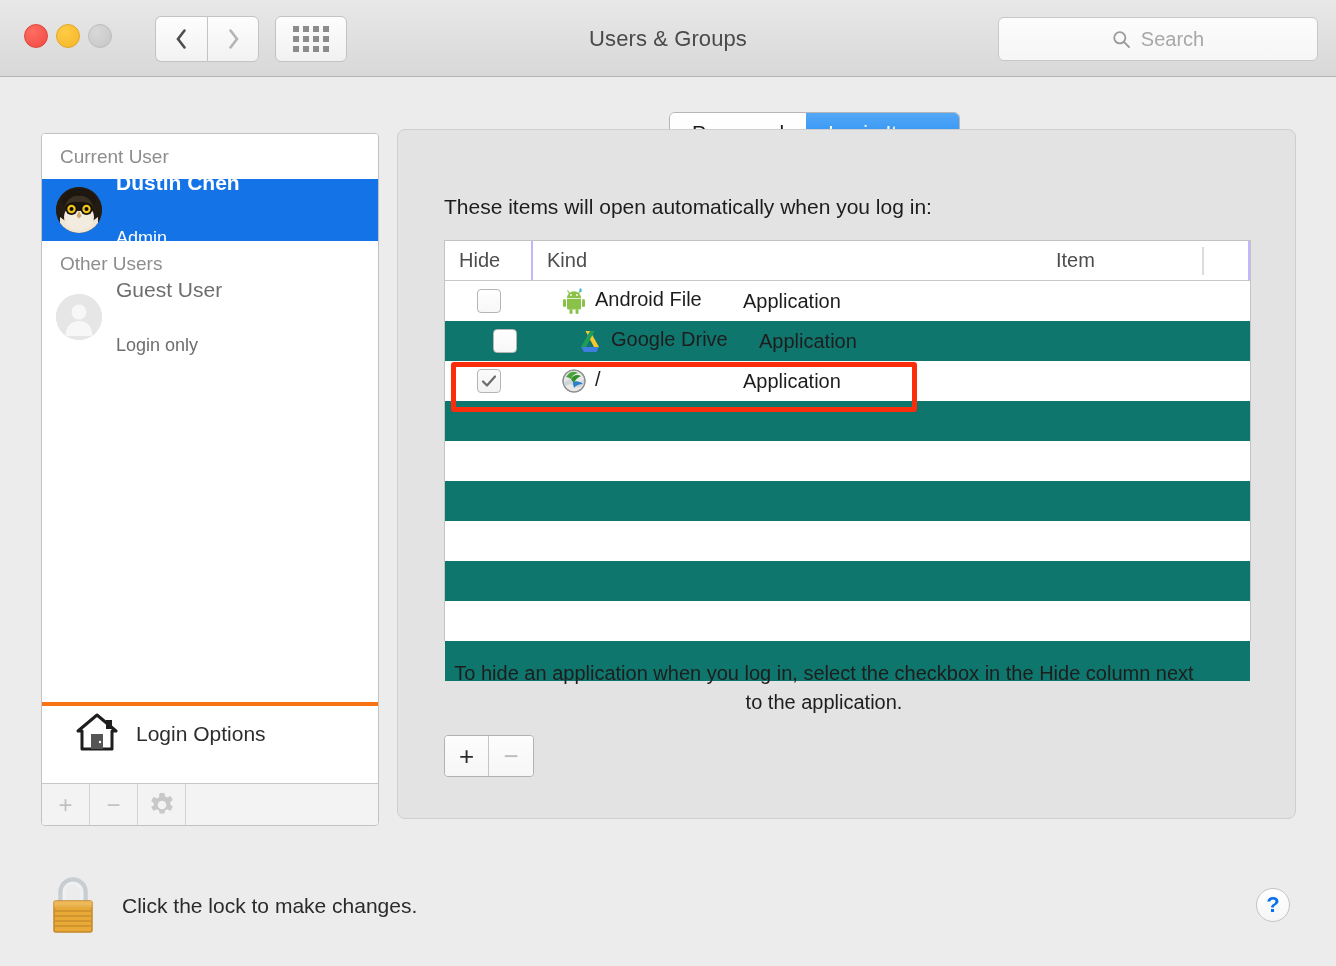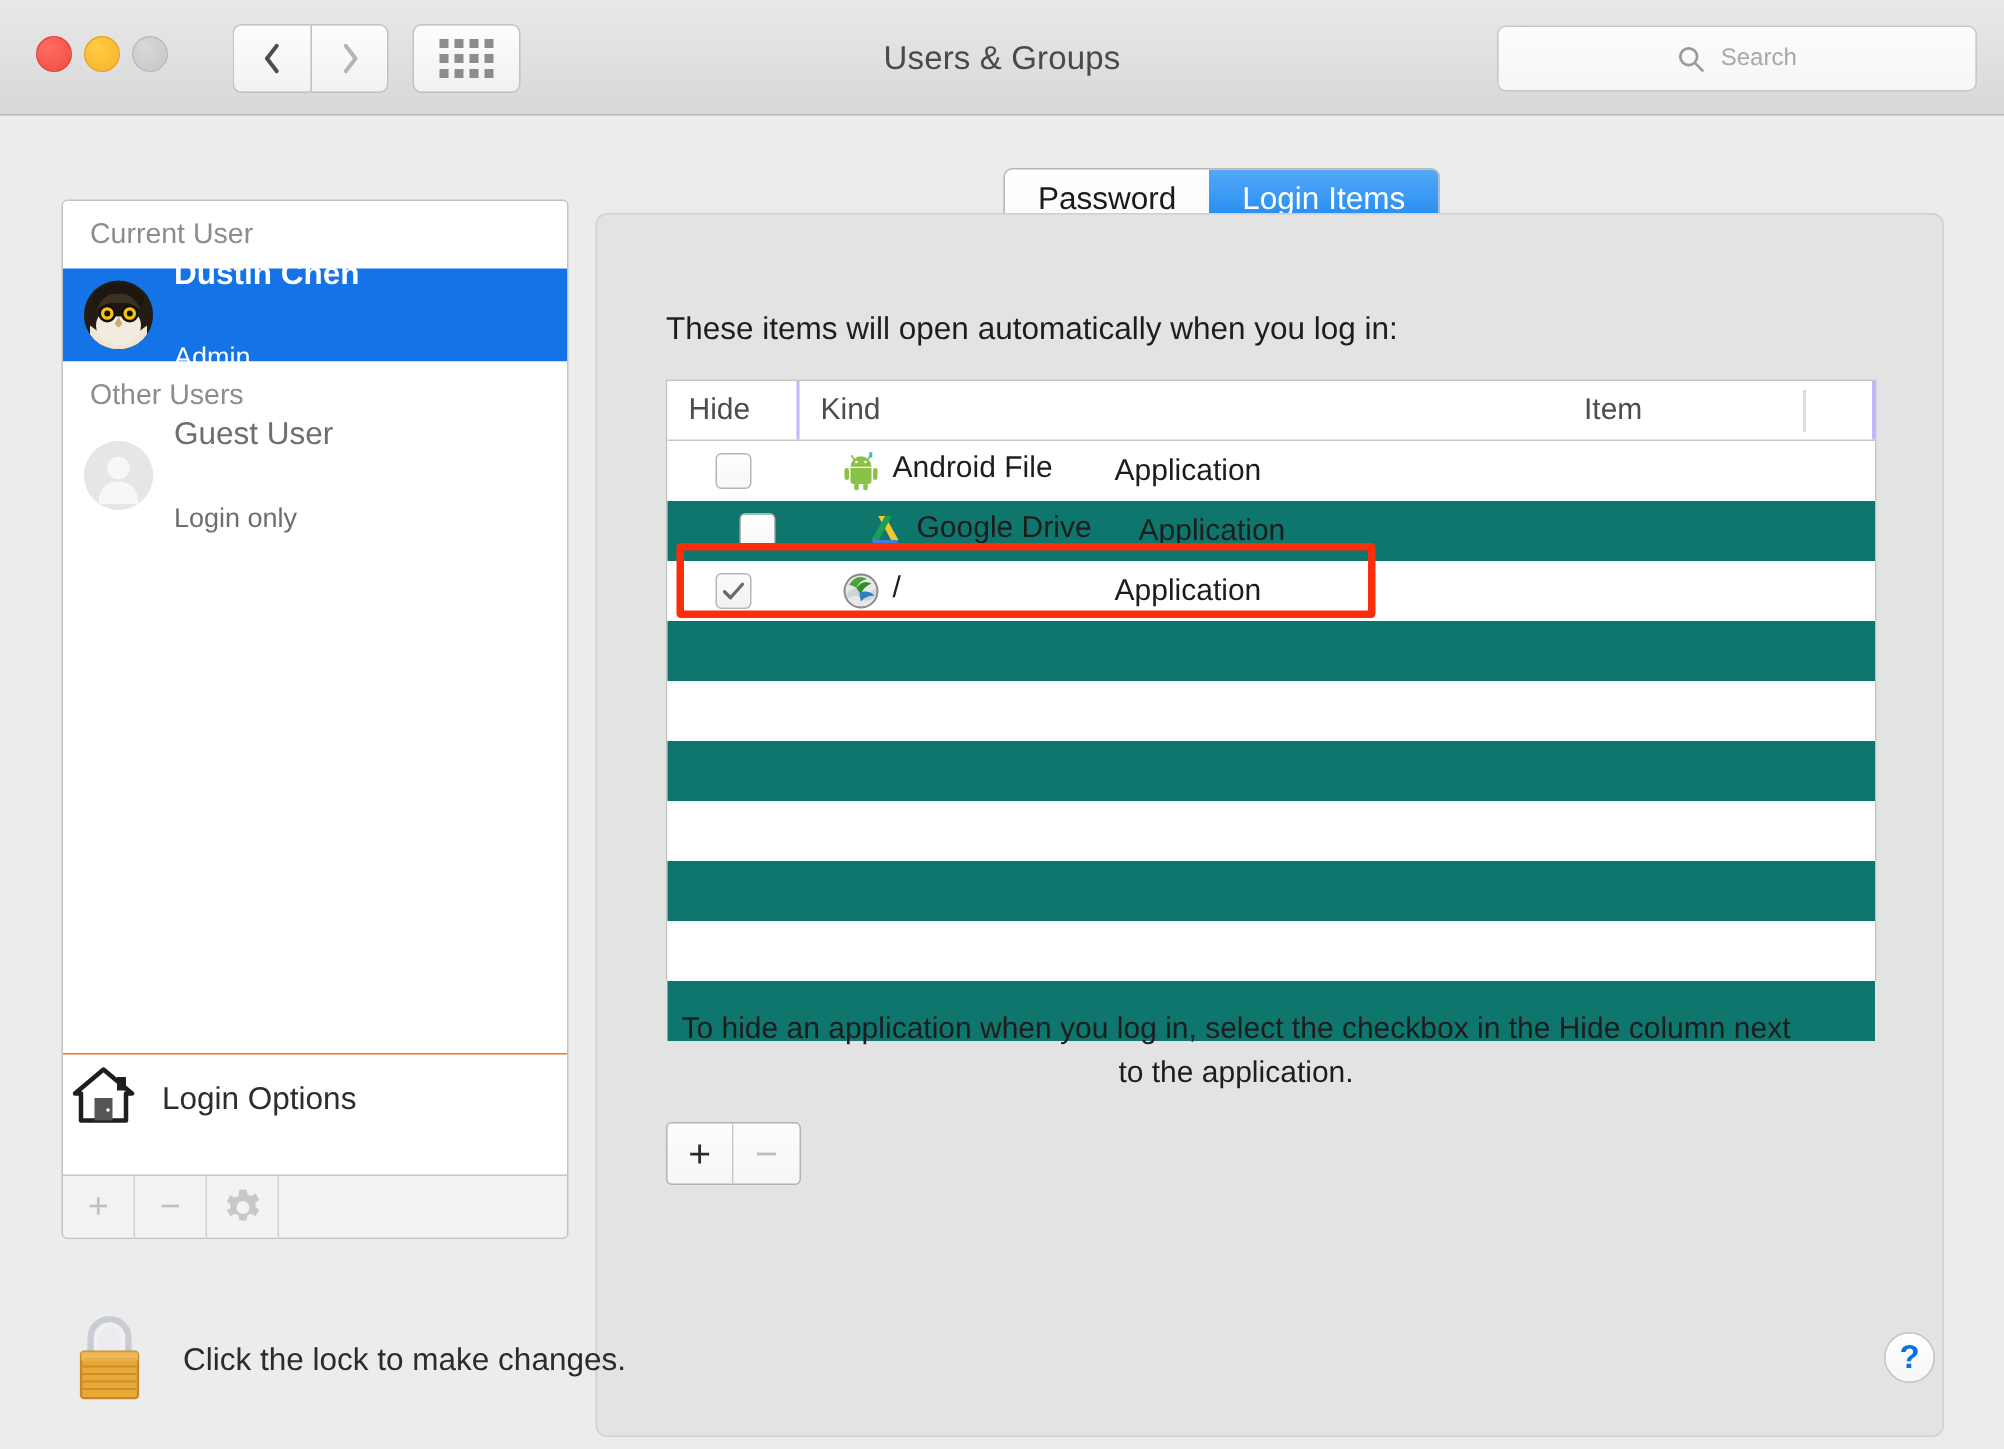--- a/index.html
+++ b/index.html
@@ -89,21 +89,21 @@
     right: 18px; top: 17px;
     width: 320px; height: 44px;
     background: linear-gradient(to bottom, #fcfcfc, #f6f6f6);
     border: 1px solid #c8c8c8;
     border-radius: 6px;
     display: flex; align-items: center; justify-content: center;
     gap: 10px;
   }
   .search-icon { width: 19px; height: 19px; }
   .search-icon circle, .search-icon line { stroke: #9a9a9a; stroke-width: 1.8; fill: none; stroke-linecap: round; }
-  .search-ph { font-size: 16px; color: #a8a8a8; }
+  .search-ph { font-size: 20px; color: #a8a8a8; }
 
   
   .sidebar {
     position: absolute;
     left: 41px; top: 133px;
     width: 338px; height: 693px;
     background: #ffffff;
     border: 1px solid #c2c2c2;
     border-radius: 4px;
     overflow: hidden;
@@ -144,23 +144,23 @@
   .user-row.selected .user-name { color: #ffffff; font-weight: 600; }
   .user-row.selected .user-sub  { color: #ffffff; font-weight: 400; }
   .user-row.guest .user-name { color: #6e6e6e; }
   .user-row.guest .user-sub  { color: #6e6e6e; }
 
   .login-options {
     position: absolute;
     left: 0; bottom: 63px;
     width: 100%;
     height: 60px;
-    border-top: 1px solid #f97316;
+    border-top: 4px solid #f97316;
     display: flex; align-items: center;
-    padding-left: 6px;
+    padding-left: 34px;
     gap: 18px;
     background: #ffffff;
   }
   .login-options-label { font-size: 21px; color: #2d2d2d; }
 
   .sidebar-toolbar {
     position: absolute;
     left: 0; bottom: 0;
     width: 100%; height: 42px;
     background: #f3f3f3;
@@ -173,22 +173,22 @@
     display: flex; align-items: center; justify-content: center;
     font-size: 24px;
     color: #c0c0c0;
     background: #f3f3f3;
   }
   .tb-rest { flex: 1; }
 
   
   .main-panel {
     position: absolute;
-    left: 397px; top: 142px;
-    width: 899px; height: 816px;
+    left: 397px; top: 129px;
+    width: 899px; height: 690px;
     background: #e3e3e3;
     border: 1px solid #cfcfcf;
     border-radius: 8px;
   }
 
   .tabs {
     position: absolute;
     left: 669px; top: 112px;
     display: flex;
     height: 42px;

